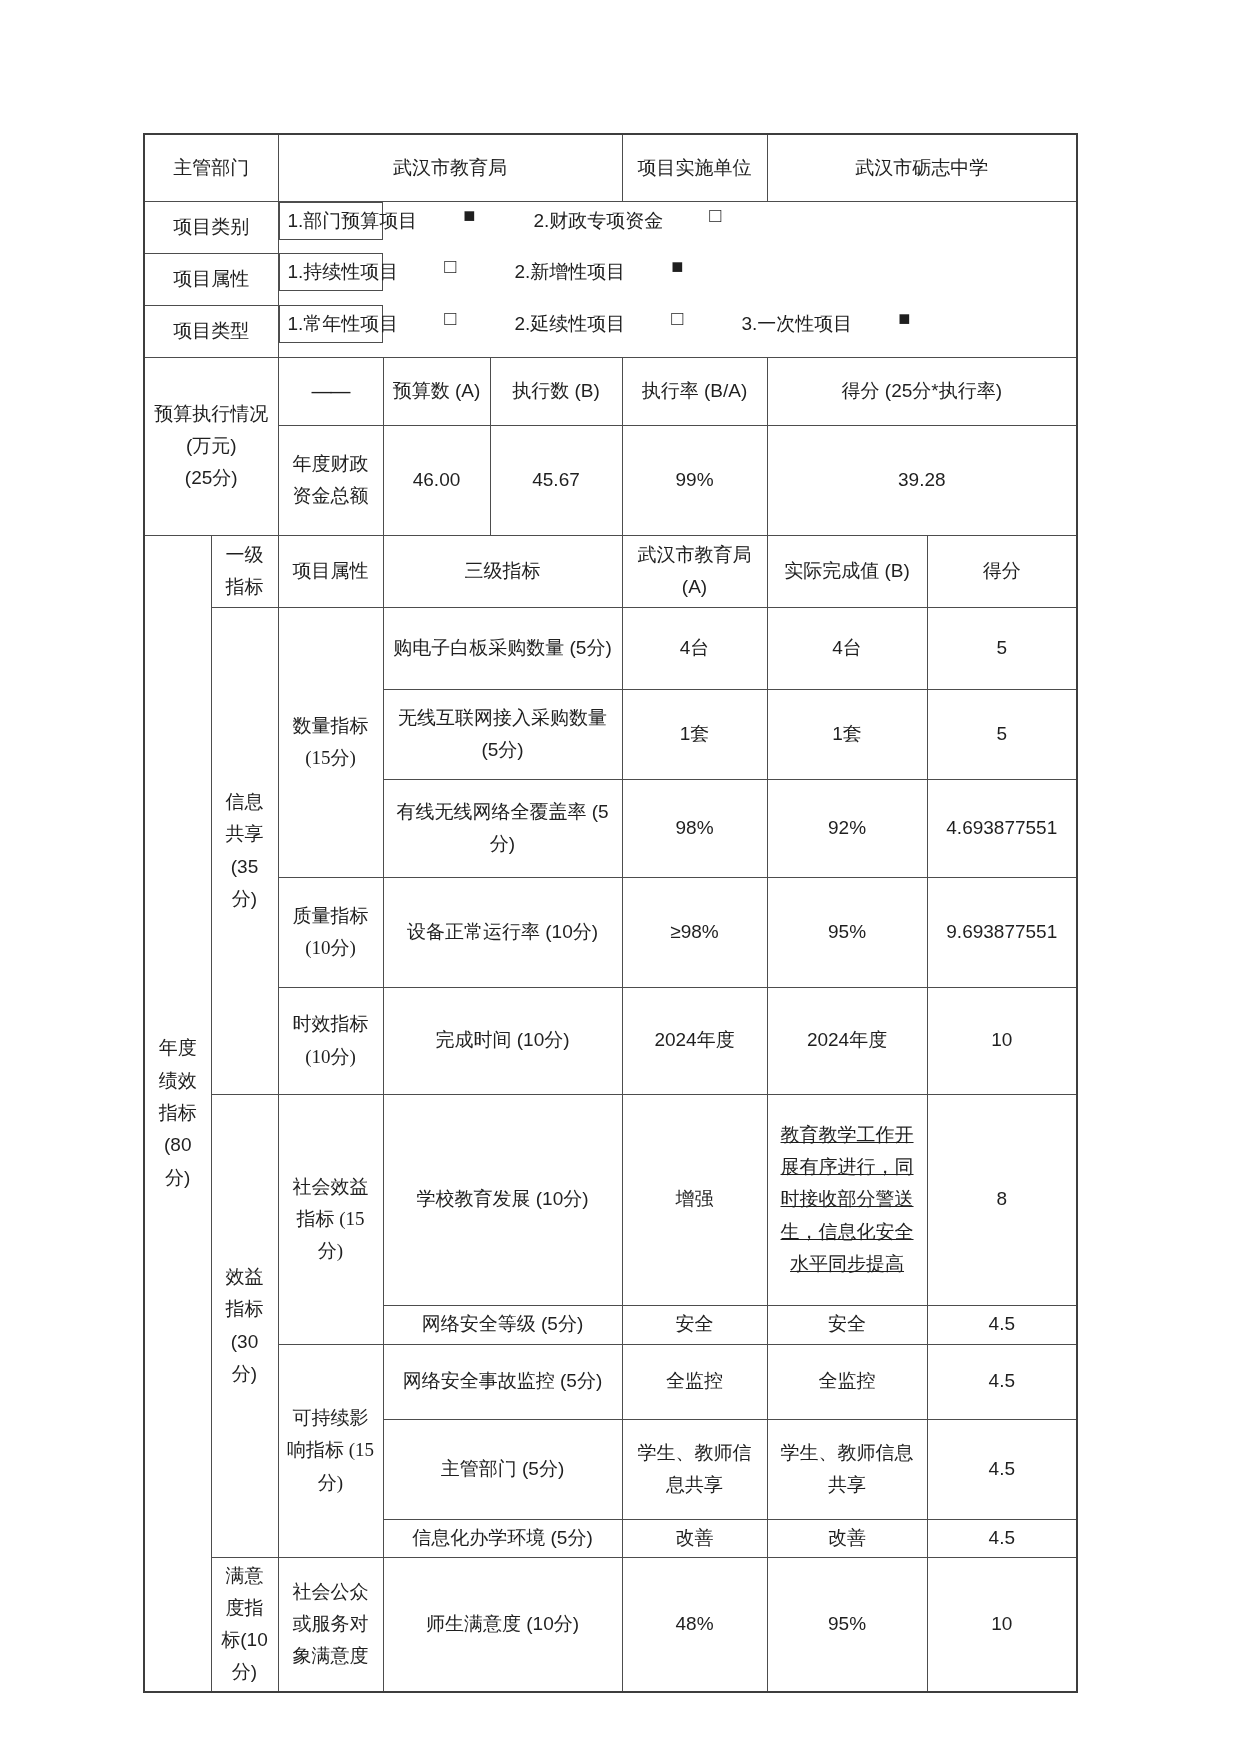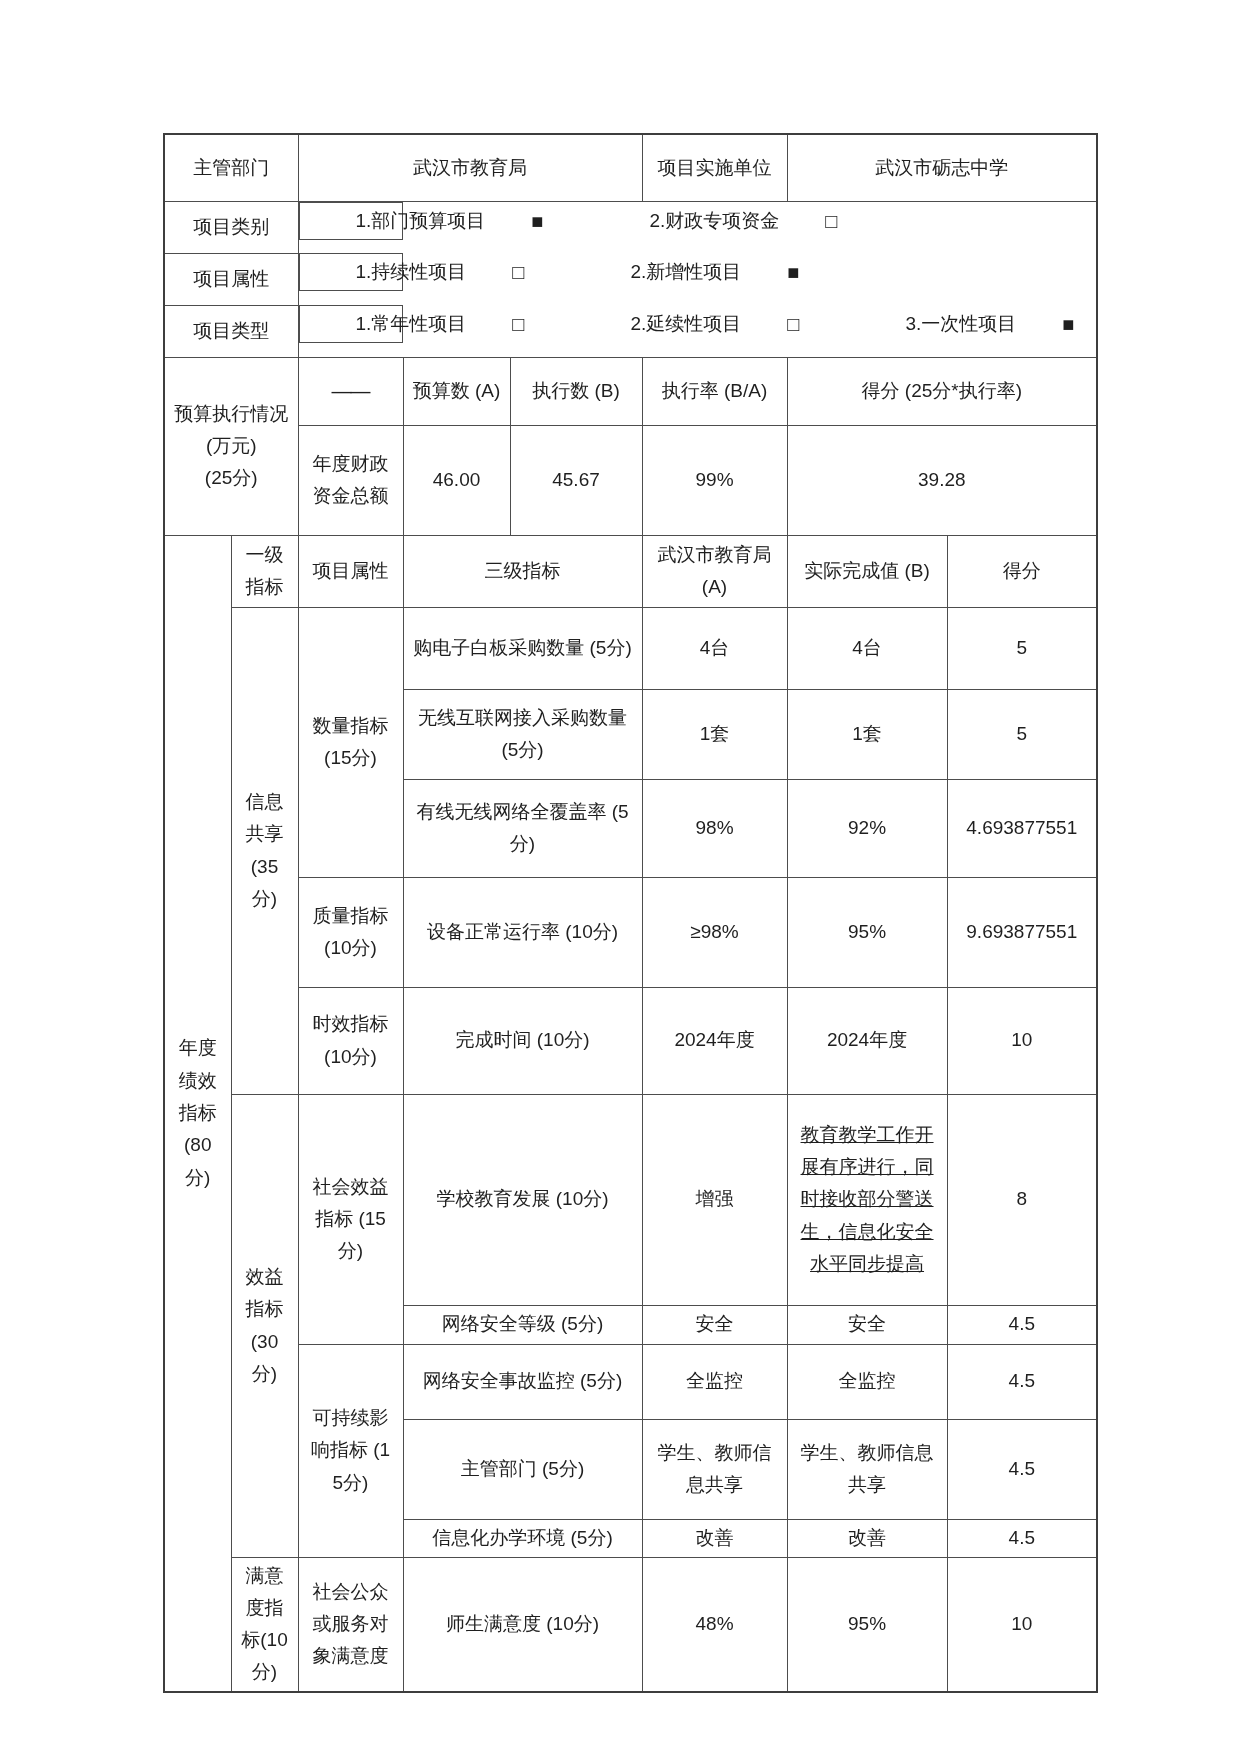--- a/index.html
+++ b/index.html
@@ -11,21 +11,21 @@
   }
   .page{
     width:1240px;
     height:1755px;
     position:relative;
     background:#ffffff;
     overflow:hidden;
   }
   table.doc{
     position:absolute;
-    left:163px;
+    left:143px;
     top:133px;
     width:933px;
     border-collapse:collapse;
     table-layout:fixed;
     font-size:19px;
     line-height:1.7;
   }
   table.doc col.c0{width:67px}
   table.doc col.c1{width:67px}
   table.doc col.c2{width:105px}
@@ -36,34 +36,32 @@
   table.doc col.c7{width:150px}
   table.doc td{
     border:1.6px solid #4d4d4d;
     text-align:center;
     vertical-align:middle;
     padding:2px 8px;
     word-break:break-all;
   }
   table.doc{border:2.2px solid #3d3d3d;}
   .prewrap{white-space:pre-line;}
-  .pad-lg{padding:2px 16px;}
+  .pad-lg{padding:2px 16px;font-family:Liberation Serif, serif;}
   .pad-md{padding:2px 14px;text-decoration:underline;}
   .pad-sm{padding:2px 10px;}
   .opts{
     display:flex;
     align-items:center;
     padding-left:16px;
   }
   .opt{
     display:flex;
-    align-items:center;
     flex:0 0 auto;
     margin-right:58px;
-    margin-left:48px;
   }
   .opt .mark{
     margin-left:46px;
     font-size:20px;
     line-height:1;
   }
   .dash{
     letter-spacing:-1px;
     font-size:20px;
   }

